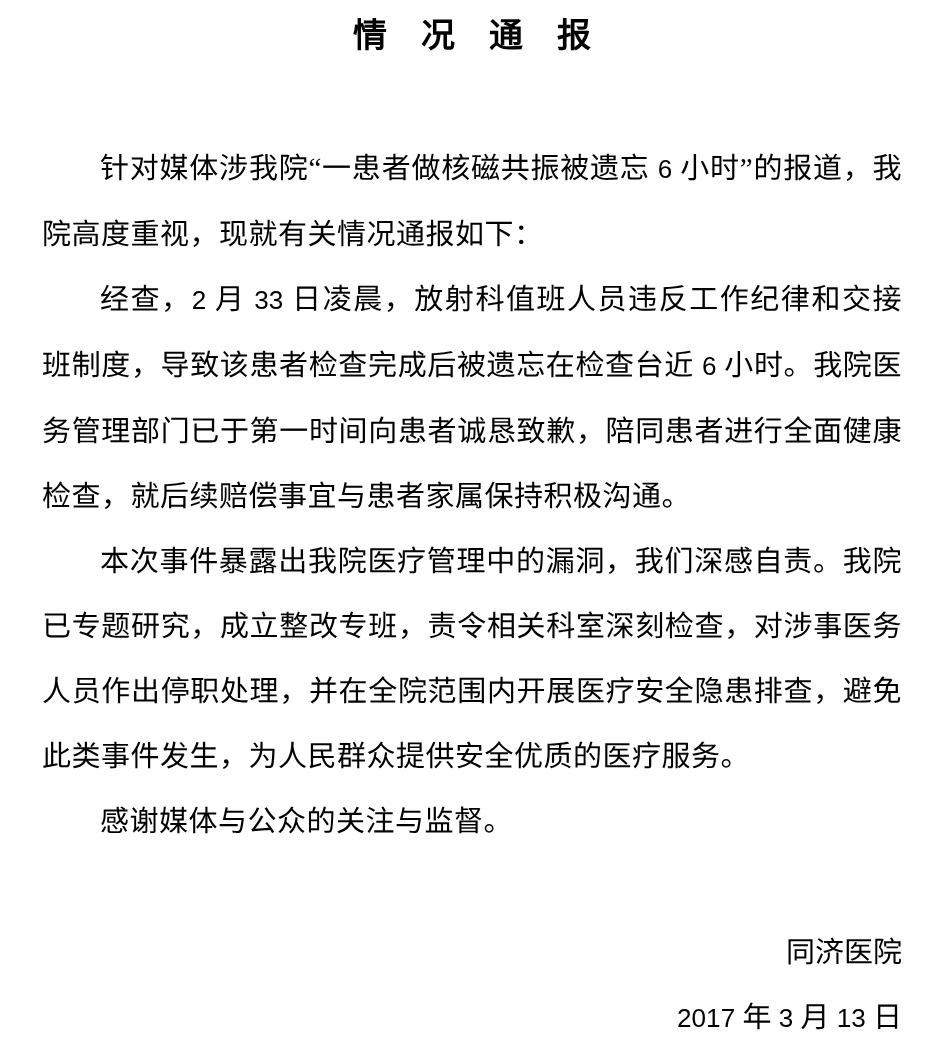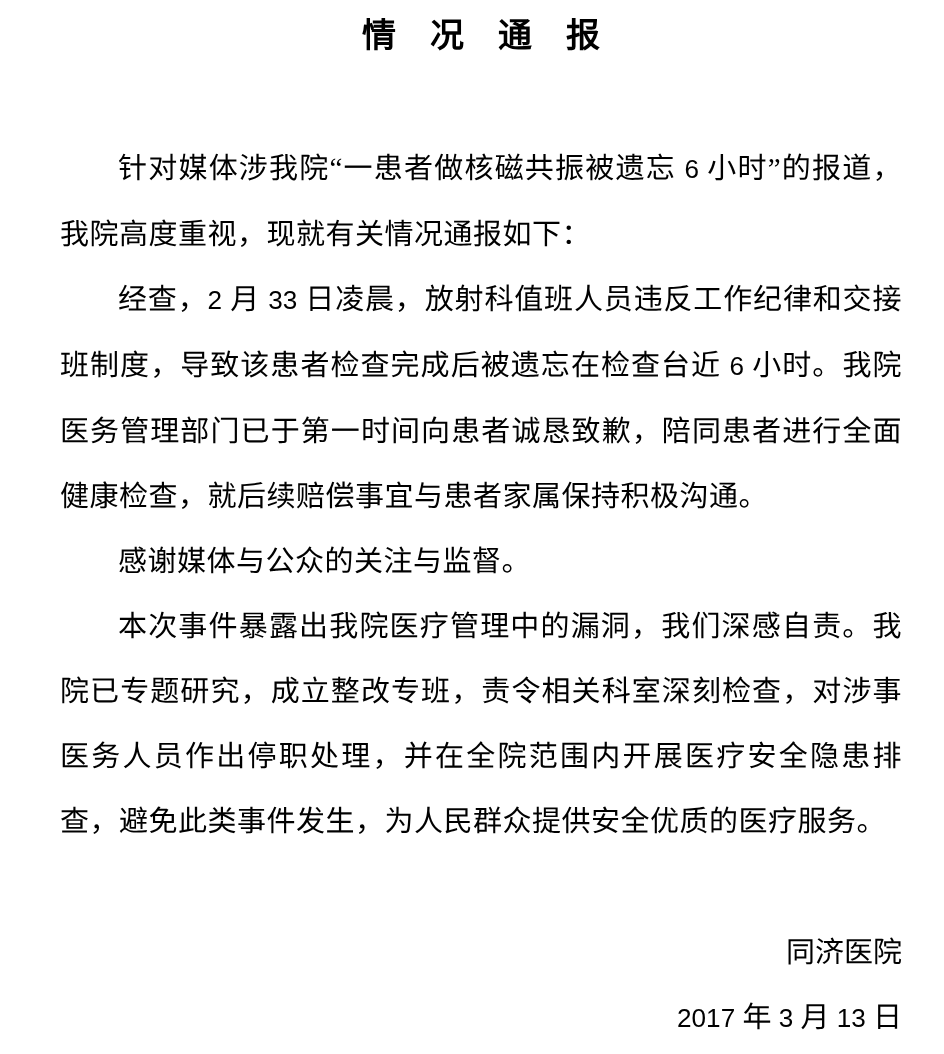--- a/index.html
+++ b/index.html
@@ -6,21 +6,21 @@
     margin: 0;
     padding: 0;
     background: #ffffff;
   }
   .page {
     position: relative;
     width: 944px;
     height: 1054px;
     background: #ffffff;
     box-sizing: border-box;
-    padding: 14px 42px 0 60px;
+    padding: 14px 42px 0 42px;
     color: #000000;
     font-family: "Liberation Serif", "DejaVu Serif", serif;
     overflow: hidden;
   }
   .doc-title {
     margin: 0 0 78px 0;
     font-size: 34px;
     line-height: 44px;
     font-weight: bold;
     text-align: center;
@@ -55,21 +55,21 @@
 </style>
 </head>
 <body>
 
 <div class="page">
   <h1 class="doc-title">情　况　通　报</h1>
 
   <div class="content">
     <p class="para cjk-text">针对媒体涉我院“一患者做核磁共振被遗忘 <span class="num">6</span> 小时”的报道，我院高度重视，现就有关情况通报如下：</p>
     <p class="para cjk-text">经查，<span class="num">2</span> 月 <span class="num">33</span> 日凌晨，放射科值班人员违反工作纪律和交接班制度，导致该患者检查完成后被遗忘在检查台近 <span class="num">6</span> 小时。我院医务管理部门已于第一时间向患者诚恳致歉，陪同患者进行全面健康检查，就后续赔偿事宜与患者家属保持积极沟通。</p>
+    <p class="para cjk-text">本次事件暴露出我院医疗管理中的漏洞，我们深感自责。我院已专题研究，成立整改专班，责令相关科室深刻检查，对涉事医务人员作出停职处理，并在全院范围内开展医疗安全隐患排查，避免此类事件发生，为人民群众提供安全优质的医疗服务。</p>
     <p class="para cjk-text">感谢媒体与公众的关注与监督。</p>
-    <p class="para cjk-text">本次事件暴露出我院医疗管理中的漏洞，我们深感自责。我院已专题研究，成立整改专班，责令相关科室深刻检查，对涉事医务人员作出停职处理，并在全院范围内开展医疗安全隐患排查，避免此类事件发生，为人民群众提供安全优质的医疗服务。</p>
   </div>
 
   <div class="sign-block">
     <div class="sign-org">同济医院</div>
     <div class="sign-date cjk-text"><span class="num">2017</span> 年 <span class="num">3</span> 月 <span class="num">13</span> 日</div>
   </div>
 </div>
 
 </body></html>

